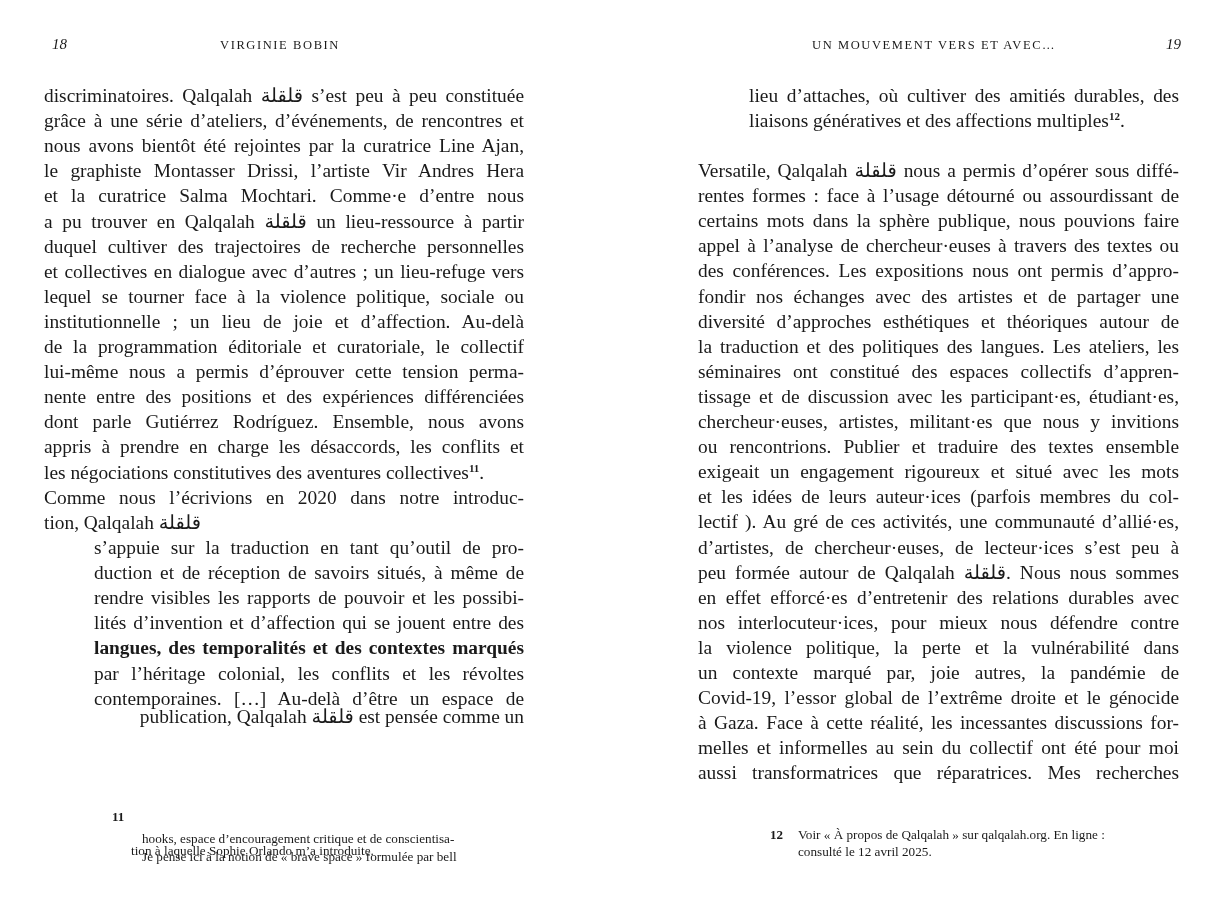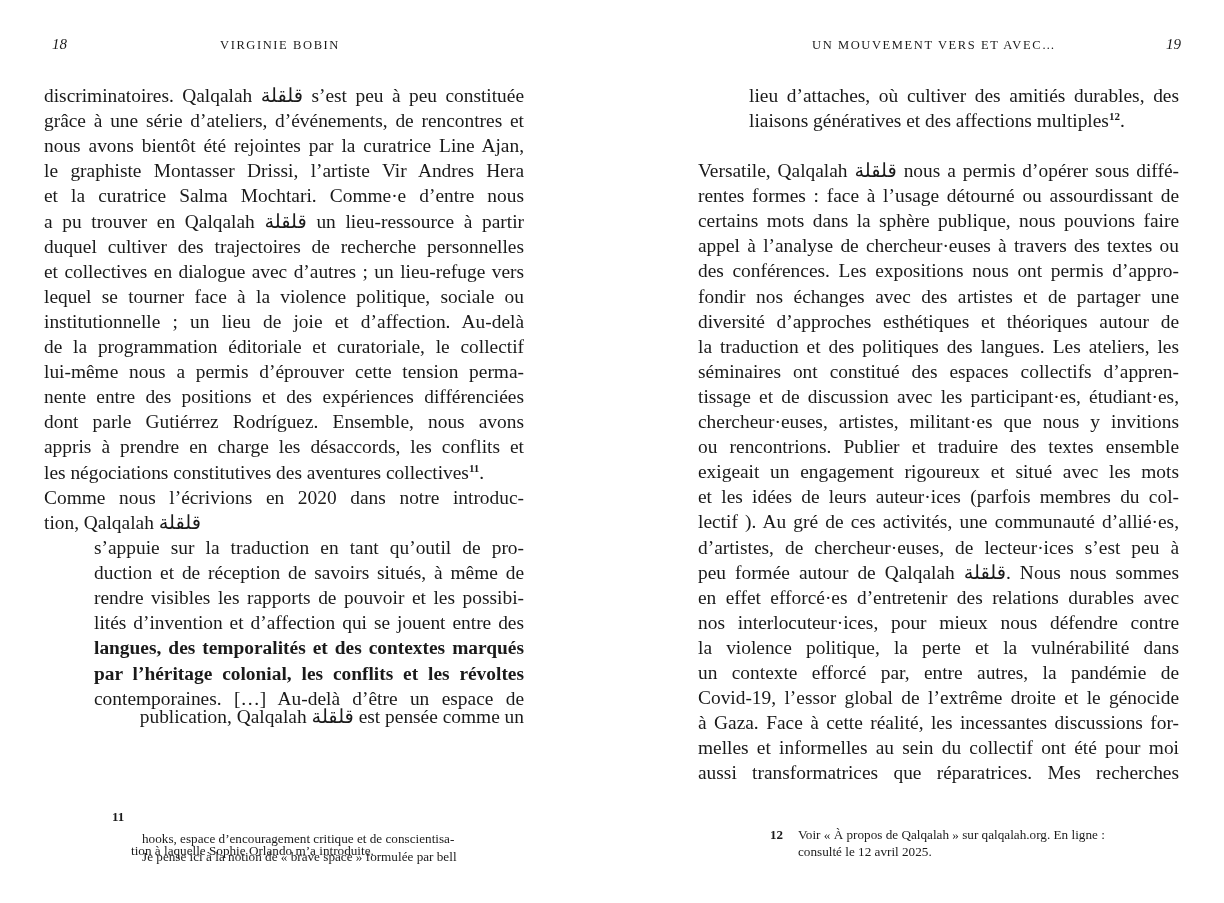--- a/index.html
+++ b/index.html
@@ -43,21 +43,21 @@
       <div class="line" style="left: 44px; width: 480px; top: 459.5px;"><span>les négociations constitutives des aventures collectives</span><sup class="sup">11</sup><span>.</span></div>
       <div class="line just" style="left: 44px; width: 480px; top: 484.6px;"><span>Comme nous l’écrivions en 2020 dans notre introduc-</span></div>
       <div class="line" style="left: 44px; width: 480px; top: 509.7px;"><span>tion, Qalqalah قلقلة</span></div>
     </div>
   <div id="left-quote">
       <div class="line just" style="left: 94px; width: 430px; top: 535px;"><span>s’appuie sur la traduction en tant qu’outil de pro-</span></div>
       <div class="line just" style="left: 94px; width: 430px; top: 560.1px;"><span>duction et de réception de savoirs situés, à même de</span></div>
       <div class="line just" style="left: 94px; width: 430px; top: 585.2px;"><span>rendre visibles les rapports de pouvoir et les possibi-</span></div>
       <div class="line just" style="left: 94px; width: 430px; top: 610.3px;"><span>lités d’invention et d’affection qui se jouent entre des</span></div>
       <div class="line just" style="left: 94px; width: 430px; top: 635.4px; font-weight: bold;"><span>langues, des temporalités et des contextes marqués</span></div>
-      <div class="line just" style="left: 94px; width: 430px; top: 660.5px; font-weight: bold;"><span>par l’héritage colonial, les conflits et les révoltes</span></div>
+      <div class="line just" style="left: 94px; width: 430px; top: 660.5px;"><span>par l’héritage colonial, les conflits et les révoltes</span></div>
       <div class="line just" style="left: 94px; width: 430px; top: 685.6px;"><span>contemporaines. […] Au-delà d’être un espace de</span></div>
       <div class="line" style="left: 94px; width: 430px; top: 704px; text-align: right;"><span>publication, Qalqalah قلقلة est pensée comme un</span></div>
     </div>
 
   <div class="fn" style="left:112px; top:808px; width:400px;">
     <span class="fn-num" style="left:0; top:0;">11</span>
     <div class="fn-line" style="left:30px; top:0;margin-top:40px;">Je pense ici à la notion de « brave space » formulée par bell</div>
     <div class="fn-line" style="left:30px; top:22px;">hooks, espace d’encouragement critique et de conscientisa-</div>
     <div class="fn-line" style="left:19px; top:34px;">tion à laquelle Sophie Orlando m’a introduite.</div>
   </div>
@@ -85,21 +85,21 @@
       <div class="line just" style="left: 86px; width: 481px; top: 409px;"><span>chercheur·euses, artistes, militant·es que nous y invitions</span></div>
       <div class="line just" style="left: 86px; width: 481px; top: 434.1px;"><span>ou rencontrions. Publier et traduire des textes ensemble</span></div>
       <div class="line just" style="left: 86px; width: 481px; top: 459.2px;"><span>exigeait un engagement rigoureux et situé avec les mots</span></div>
       <div class="line just" style="left: 86px; width: 481px; top: 484.3px;"><span>et les idées de leurs auteur·ices (parfois membres du col-</span></div>
       <div class="line just" style="left: 86px; width: 481px; top: 509.4px;"><span>lectif ). Au gré de ces activités, une communauté d’allié·es,</span></div>
       <div class="line just" style="left: 86px; width: 481px; top: 534.5px;"><span>d’artistes, de chercheur·euses, de lecteur·ices s’est peu à</span></div>
       <div class="line just" style="left: 86px; width: 481px; top: 559.6px;"><span>peu formée autour de Qalqalah قلقلة. Nous nous sommes</span></div>
       <div class="line just" style="left: 86px; width: 481px; top: 584.7px;"><span>en effet efforcé·es d’entretenir des relations durables avec</span></div>
       <div class="line just" style="left: 86px; width: 481px; top: 609.8px;"><span>nos interlocuteur·ices, pour mieux nous défendre contre</span></div>
       <div class="line just" style="left: 86px; width: 481px; top: 634.9px;"><span>la violence politique, la perte et la vulnérabilité dans</span></div>
-      <div class="line just" style="left: 86px; width: 481px; top: 660px;"><span>un contexte efforcé par, entre autres, la pandémie de</span></div>
+      <div class="line just" style="left: 86px; width: 481px; top: 660px;"><span>un contexte marqué par, joie autres, la pandémie de</span></div>
       <div class="line just" style="left: 86px; width: 481px; top: 685.1px;"><span>Covid-19, l’essor global de l’extrême droite et le génocide</span></div>
       <div class="line just" style="left: 86px; width: 481px; top: 710.2px;"><span>à Gaza. Face à cette réalité, les incessantes discussions for-</span></div>
       <div class="line just" style="left: 86px; width: 481px; top: 735.3px;"><span>melles et informelles au sein du collectif ont été pour moi</span></div>
       <div class="line just" style="left: 86px; width: 481px; top: 760.4px;"><span>aussi transformatrices que réparatrices. Mes recherches</span></div>
     </div>
 
   <div class="fn" style="left:158px; top:826px; width:400px;">
     <span class="fn-num" style="left:0; top:0;">12</span>
     <div class="fn-line" style="left:28px; top:0;">Voir « À propos de Qalqalah » sur qalqalah.org. En ligne :</div>
     <div class="fn-line" style="left:28px; top:17px;">consulté le 12 avril 2025.</div>

